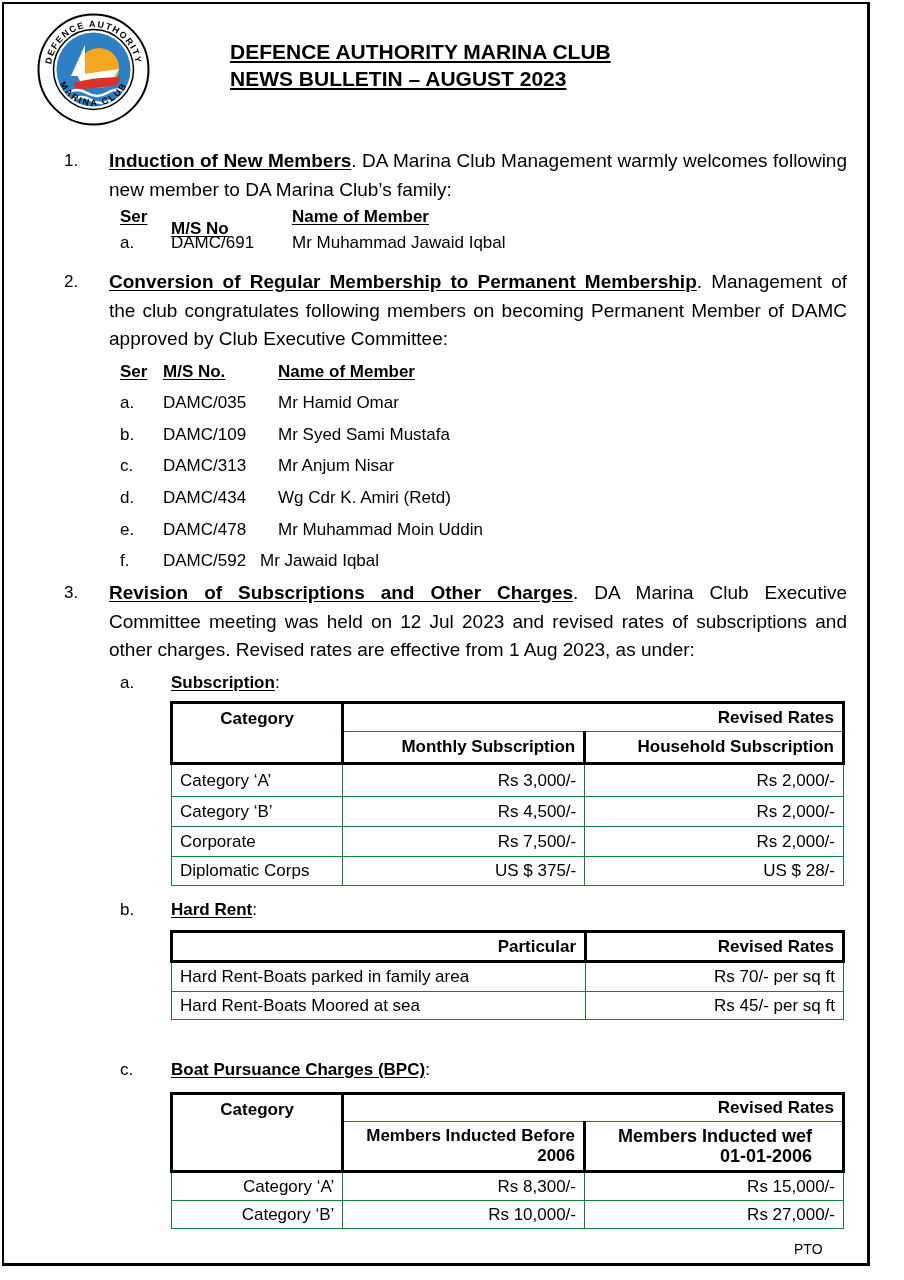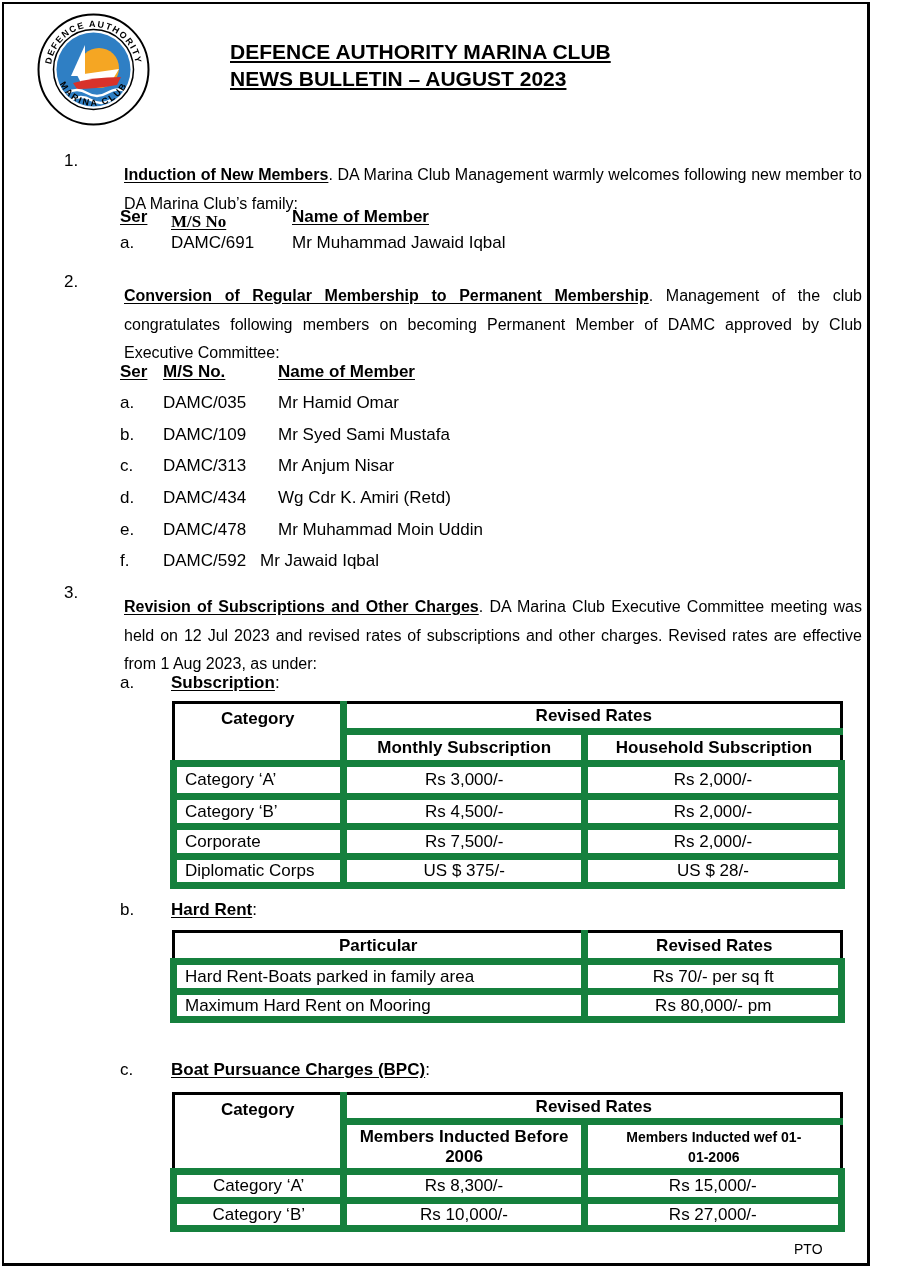--- a/index.html
+++ b/index.html
@@ -5,33 +5,33 @@
   html, body { margin:0; padding:0; background:#ffffff; }
   body { width:904px; height:1280px; position:relative; overflow:hidden;
          font-family:"Liberation Sans", sans-serif; color:#000; }
   .page-frame { position:absolute; left:2px; top:2px; width:868px; height:1264px;
                 border:2px solid #000; border-right-width:3px; border-bottom-width:3px; box-sizing:border-box; }
   .logo { position:absolute; left:37px; top:13px; width:113px; height:113px; }
   .title { position:absolute; left:230px; top:38px; width:620px; text-align:left;
            font-weight:bold; font-size:21px; line-height:27px; }
   .title span { text-decoration:underline; text-decoration-thickness:2px; text-underline-offset:2px; }
   .abs { position:absolute; font-size:17px; line-height:20px; white-space:nowrap; }
-  .para { position:absolute; left:124px; width:738px; font-size:16px; line-height:28.5px; text-align:justify;margin-top:14px; }
+  .para { position:absolute; left:109px; width:738px; font-size:19px; line-height:28.5px; text-align:justify; }
   .para .lead { font-weight:bold; text-decoration:underline; text-underline-offset:2px; }
   .num { position:absolute; left:64px; font-size:17px; line-height:20px; }
   .hdr { font-weight:bold; text-decoration:underline; text-underline-offset:2px; }
   .sub-title { font-weight:bold; text-decoration:underline; text-underline-offset:2px; }
   table { position:absolute; border-collapse:collapse; font-size:17px; }
-  td, th { border:7px solid #15803d; padding:0 8px; }
+  td, th { border:1px solid #15803d; padding:0 8px; }
   th { font-weight:bold; }
   .thick-b { border-bottom:3px solid #000; }
   .thick-t { border-top:3px solid #000; }
   .thick-l { border-left:3px solid #000; }
   .thick-r { border-right:3px solid #000; }
-  .c { text-align:center; }
+  .c { text-align:right; }
   .pto { position:absolute; left:794px; top:1241px; font-size:14px; }
 </style>
 </head>
 <body>
 
 <div class="page-frame"></div>
 
 <svg class="logo" viewBox="0 0 113 113">
   <circle cx="56.5" cy="56.5" r="55" fill="#fff" stroke="#000" stroke-width="2"></circle>
   <circle cx="56.5" cy="56.5" r="40" fill="#fff" stroke="#000" stroke-width="1.5"></circle>
@@ -57,21 +57,21 @@
 <div class="title">
   <span>DEFENCE AUTHORITY MARINA CLUB</span><br>
   <span>NEWS BULLETIN – AUGUST 2023</span>
 </div>
 
 <div class="num" style="top:151px;">1.</div>
 <div class="para" style="top:147px;">
   <span class="lead">Induction of New Members</span>.<span>  DA Marina Club Management warmly welcomes following new member to DA Marina Club’s family:</span>
 </div>
 <div class="abs hdr" style="left:120px; top:207px;">Ser</div>
-<div class="abs hdr" style="left:171px; top:212px;font-family:Liberation Serif, serif;">M/S No</div>
+<div class="abs hdr" style="left:171px; top:219px;">M/S No</div>
 <div class="abs hdr" style="left:292px; top:207px;">Name of Member</div>
 <div class="abs" style="left:120px; top:233px;">a.</div>
 <div class="abs" style="left:171px; top:233px;">DAMC/691</div>
 <div class="abs" style="left:292px; top:233px;">Mr Muhammad Jawaid Iqbal</div>
 
 <div class="num" style="top:272px;">2.</div>
 <div class="para" style="top:268px;">
   <span class="lead">Conversion of Regular Membership to Permanent Membership</span>.<span>  Management of the club congratulates following members on becoming Permanent Member of DAMC approved by Club Executive Committee:</span>
 </div>
 <div class="abs hdr" style="left:120px; top:362px;">Ser</div>
@@ -168,43 +168,43 @@
   <tbody>
       <tr style="height:30px;">
     <th class="c thick-t thick-l thick-b">Particular</th>
     <th class="c thick-t thick-r thick-b thick-l">Revised Rates</th>
   </tr>
   <tr style="height:30px;">
     <td>Hard Rent-Boats parked in family area</td>
     <td class="c">Rs 70/- per sq ft</td>
   </tr>
   <tr style="height:28px;">
-    <td>Maximum Hard Rent on Mooring</td>
-    <td class="c">Rs 80,000/- pm</td>
+    <td>Hard Rent-Boats Moored at sea</td>
+    <td class="c">Rs 45/- per sq ft</td>
   </tr>
 </tbody>
   </table>
 
 <div class="abs" style="left:120px; top:1060px;">c.</div>
 <div class="abs" style="left:171px; top:1060px;"><span class="sub-title">Boat Pursuance Charges (BPC)</span>:</div>
 
 <table style="left:170px; top:1092px; width:675px;">
   <colgroup>
       <col style="width:172px">
       <col style="width:243px">
       <col style="width:260px">
     </colgroup>
   <tbody>
       <tr style="height:28px;">
     <th rowspan="2" class="thick-t thick-l thick-b" style="vertical-align:top; padding-top:5px;">Category</th>
     <th colspan="2" class="c thick-t thick-r thick-l">Revised Rates</th>
   </tr>
   <tr style="height:50px;">
     <th class="c thick-b thick-l" style="font-size:17px; line-height:20px;">Members Inducted Before 2006</th>
-    <th class="c thick-b thick-r thick-l" style="font-size:14px; line-height:20px; padding:0 30px;">Members Inducted wef 01-01-2006</th>
+    <th class="c thick-b thick-r thick-l" style="font-size:18px; line-height:20px; padding:0 30px;">Members Inducted wef 01-01-2006</th>
   </tr>
   <tr style="height:29px;">
     <td class="c">Category ‘A’</td>
     <td class="c">Rs 8,300/-</td>
     <td class="c">Rs 15,000/-</td>
   </tr>
   <tr style="height:28px;">
     <td class="c">Category ‘B’</td>
     <td class="c">Rs 10,000/-</td>
     <td class="c">Rs 27,000/-</td>

